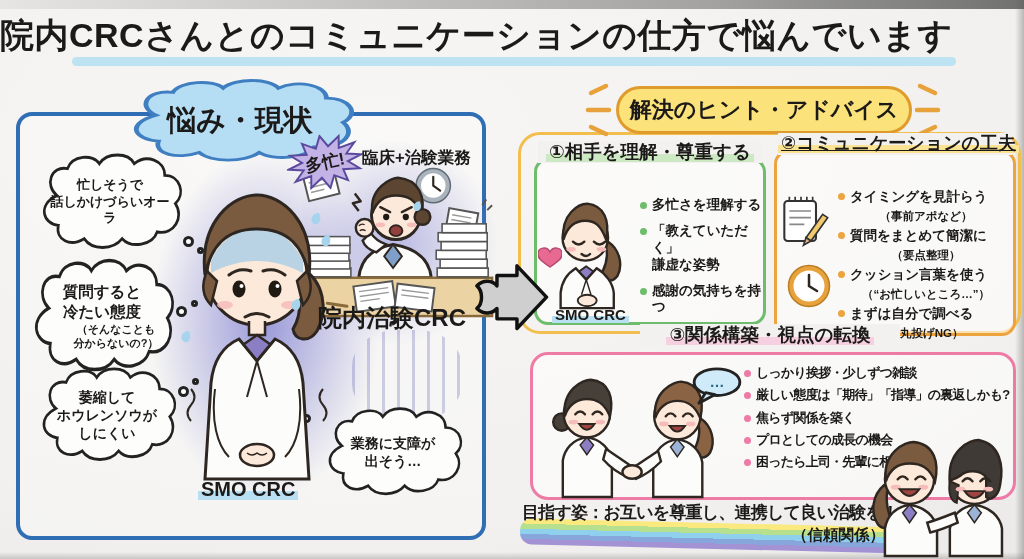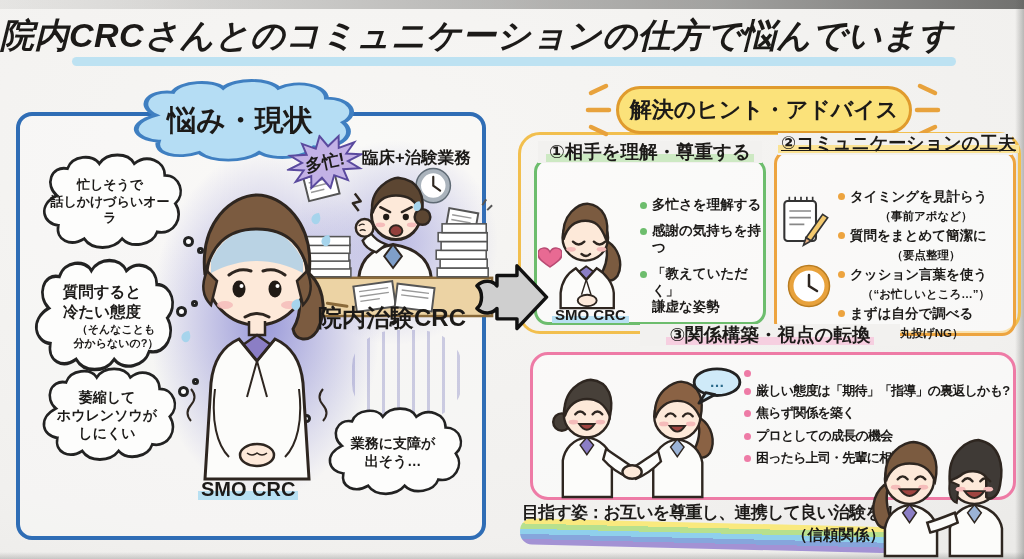--- a/index.html
+++ b/index.html
@@ -12,21 +12,21 @@
   .pre { white-space:pre-line; }
   .ctr { text-align:center; }
 
   
   .edge-top { left:0; top:0; width:1024px; height:9px;
               background:linear-gradient(90deg, rgba(130,130,128,.12), rgba(95,95,93,.55) 70%, rgba(70,70,68,.75)); }
   .edge-right { right:0; top:0; width:9px; height:559px; background:linear-gradient(270deg, rgba(90,90,88,.38), rgba(90,90,88,0)); }
   .edge-bottom { left:0; bottom:0; width:1024px; height:7px; background:linear-gradient(0deg, rgba(80,80,78,.25), rgba(80,80,78,0)); }
 
   
-  .title { left:0; top:13px; width:904px; text-align:center; font-size:34px; font-weight:900; letter-spacing:.5px;font-style:italic; }
+  .title { left:0; top:13px; width:904px; text-align:center; font-size:34px; font-weight:900; letter-spacing:.5px; }
   .title-underline { left:72px; top:57px; width:884px; height:9px; background:#b7e0f2; border-radius:5px; opacity:.9; }
 
   
   .panel-left { left:16px; top:112px; width:470px; height:428px; border:4px solid #2f6db5; border-radius:16px; background:rgba(255,255,255,.30); }
   .wash { border-radius:50%; pointer-events:none; }
 
   .cloud-svg { position:absolute; inset:0; width:100%; height:100%; }
   .bubble-text { position:absolute; inset:8% 10%; display:flex; flex-direction:column; align-items:center; justify-content:center; text-align:center; font-weight:800; line-height:1.3; }
   .tail { position:absolute; background:#fff; border:3px solid #222; border-radius:50%; }
 
@@ -260,26 +260,26 @@
     <path d="M12 6 C9 0 0 1 0 8 C0 14 7 17 12 21 C17 17 24 14 24 8 C24 1 15 0 12 6 Z" fill="#e86a93" stroke="#b84a73" stroke-width="1.5"></path>
   </svg>
   <div class="abs nw" style="left:552px;top:306px;font-size:15px;font-weight:800;"><span class="hl-blue">SMO CRC</span></div>
   <div class="abs bullets" style="left:640px;top:197px;width:124px;gap:9px;font-size:13.5px;line-height:1.25;">
     <div class="bullet">
         <span class="dot dot-g"></span>
         <span class="pre">多忙さを理解する</span>
       </div>
     <div class="bullet">
         <span class="dot dot-g"></span>
-        <span class="pre">感謝の気持ちを持つ</span>
-      </div>
-    <div class="bullet">
-        <span class="dot dot-g"></span>
         <span class="pre">「教えていただく」
 謙虚な姿勢</span>
+      </div>
+    <div class="bullet">
+        <span class="dot dot-g"></span>
+        <span class="pre">感謝の気持ちを持つ</span>
       </div>
   </div>
 
   <div class="abs box box2"></div>
   <div class="abs box-head nw" style="left:778px;top:133px;width:234px;font-size:18px;"><span class="hl-yellow">②コミュニケーションの工夫</span></div>
   <svg class="abs" style="left:781px;top:190px;width:50px;height:62px;" viewBox="0 0 60 64">
     <rect x="4" y="8" width="38" height="48" rx="4" fill="#fff" stroke="#333" stroke-width="2.5"></rect>
     <path d="M10 8 v-5 M17 8 v-5 M24 8 v-5 M31 8 v-5 M38 8 v-5" stroke="#333" stroke-width="2"></path>
     <path d="M10 20 h26 M10 28 h26 M10 36 h18" stroke="#888" stroke-width="2"></path>
     <path d="M30 52 L50 24 L56 28 L36 56 Z" fill="#f3c96e" stroke="#333" stroke-width="2"></path>
@@ -341,20 +341,21 @@
   <div class="abs" style="left:690px;top:366px;width:54px;height:40px;">
     <svg style="position:absolute;inset:0;width:100%;height:100%;" viewBox="0 0 56 42">
       <ellipse cx="28" cy="17" rx="24" ry="14" fill="#cfeaf8" stroke="#222" stroke-width="3"></ellipse>
       <path d="M16 28 L9 39 L26 30 Z" fill="#cfeaf8" stroke="#222" stroke-width="3" stroke-linejoin="round"></path>
     </svg>
     <div class="abs" style="left:0;top:0;width:56px;height:30px;display:flex;align-items:center;justify-content:center;font-size:15px;font-weight:900;letter-spacing:2px;color:#2a6a8a;">…</div>
   </div>
   <div class="abs bullets" style="left:744px;top:365px;width:272px;gap:6px;font-size:13px;line-height:1.25;letter-spacing:-.8px;">
     <div class="bullet">
         <span class="dot dot-p"></span>
+        <span class="nw">しっかり挨拶・少しずつ雑談</span>
       </div>
     <div class="bullet">
         <span class="dot dot-p"></span>
         <span class="nw">厳しい態度は「期待」「指導」の裏返しかも?</span>
       </div>
     <div class="bullet">
         <span class="dot dot-p"></span>
         <span class="nw">焦らず関係を築く</span>
       </div>
     <div class="bullet">

